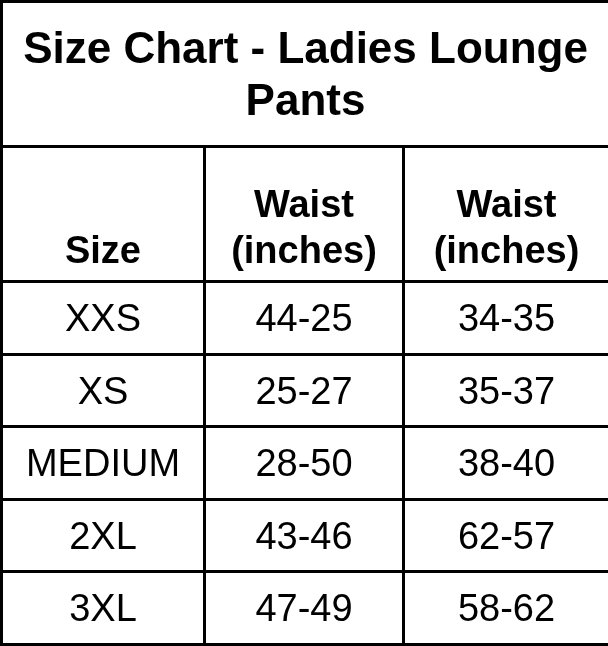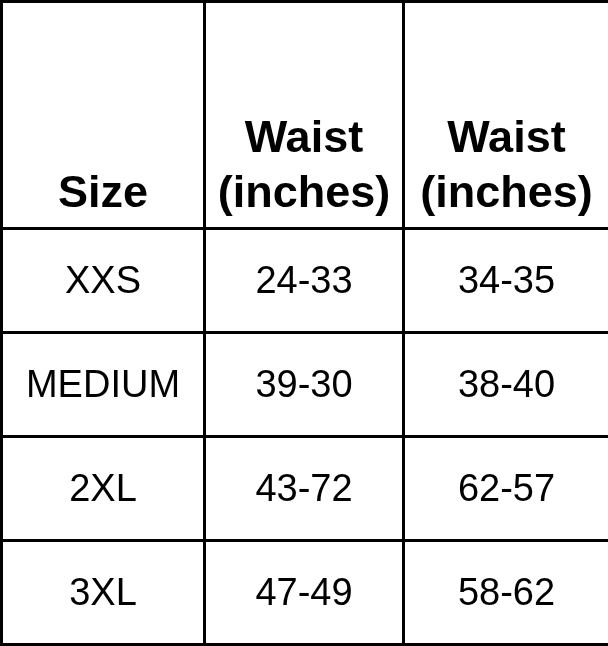--- a/index.html
+++ b/index.html
@@ -27,21 +27,21 @@
   tr.title-row { height: 110px; }
   td.title-cell {
     font-size: 44px;
     font-weight: bold;
     line-height: 1.18;
     vertical-align: middle;
     padding: 2px 4px;
   }
   tr.header-row { height: 96px; }
   tr.header-row th {
-    font-size: 45px;
+    font-size: 38px;
     font-weight: bold;
     line-height: 1.22;
     vertical-align: bottom;
     padding-bottom: 7px;
   }
   tr.data-row { height: 55px; }
   tr.data-row td {
     font-size: 38px;
     font-weight: normal;
     vertical-align: middle;
@@ -51,38 +51,46 @@
 </head>
 <body>
 
 <table class="size-chart">
   <colgroup>
     <col style="width:203px">
     <col style="width:199px">
     <col style="width:206px">
   </colgroup>
   <tbody>
+    <tr class="title-row">
+      <td class="title-cell" colspan="3">Size Chart - Ladies Lounge Pants</td>
+    </tr>
     <tr class="header-row">
       <th>Size</th>
       <th>Waist (inches)</th>
       <th>Waist (inches)</th>
     </tr>
     <tr class="data-row">
       <td>XXS</td>
-      <td>24-33</td>
+      <td>44-25</td>
       <td>34-35</td>
     </tr>
     <tr class="data-row">
+      <td>XS</td>
+      <td>25-27</td>
+      <td>35-37</td>
+    </tr>
+    <tr class="data-row">
       <td>MEDIUM</td>
-      <td>39-30</td>
+      <td>28-50</td>
       <td>38-40</td>
     </tr>
     <tr class="data-row">
       <td>2XL</td>
-      <td>43-72</td>
+      <td>43-46</td>
       <td>62-57</td>
     </tr>
     <tr class="data-row">
       <td>3XL</td>
       <td>47-49</td>
       <td>58-62</td>
     </tr>
   </tbody>
 </table>
 

